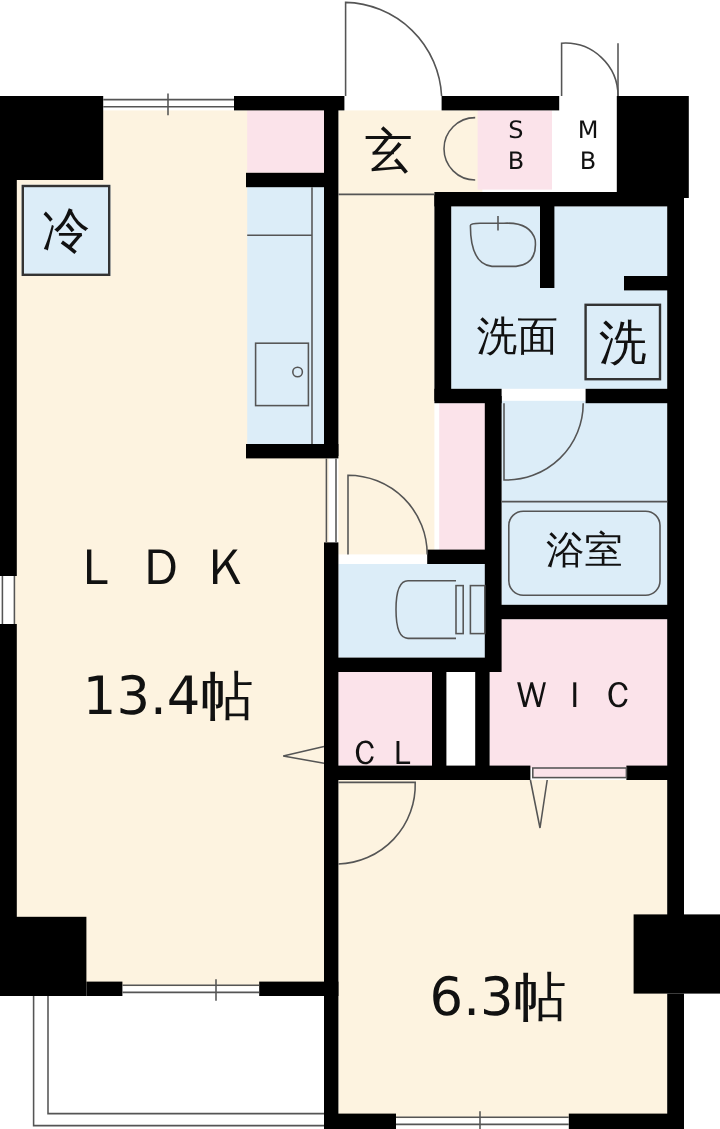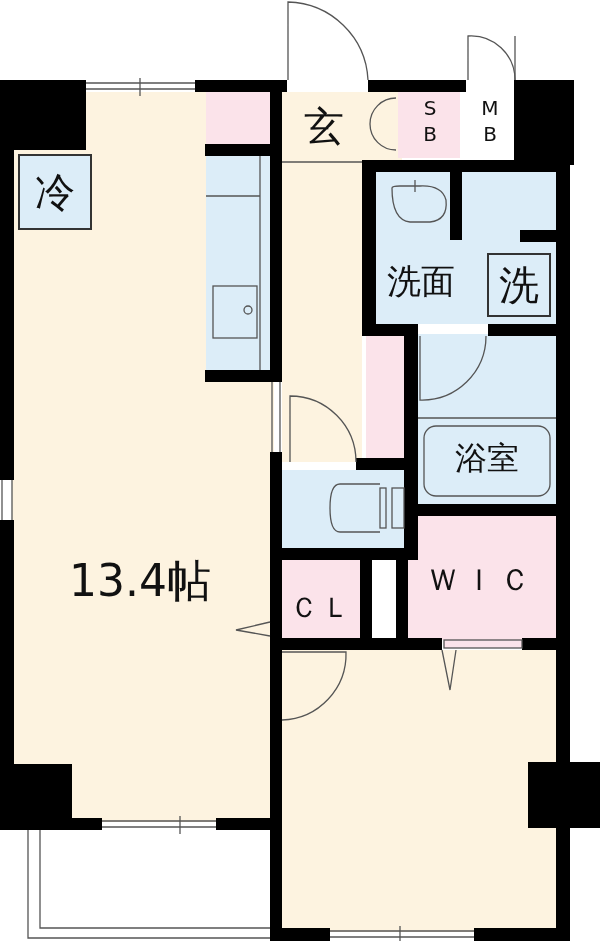--- a/index.html
+++ b/index.html
@@ -136,24 +136,26 @@
     </g>
   </svg>
 
   <div class="icon-box" style="left:18px;top:154px;width:74px;height:76px;font-size:40px;">
     <span>冷</span>
   </div>
   <div class="icon-box" style="left:487px;top:253px;width:64px;height:64px;font-size:40px;">
     <span>洗</span>
   </div>
 
+  <div class="lbl" style="left:60px;top:452px;width:160px;font-size:42px;letter-spacing:12px;">ＬＤＫ</div>
   <div class="lbl" style="left:50px;top:548px;width:180px;font-size:44px;margin-top:11px;">13.4帖</div>
   <div class="lbl" style="left:294px;top:106px;width:60px;font-size:40px;">玄</div>
   <div class="lbl" style="left:410px;top:98px;width:40px;font-size:20px;">S</div>
   <div class="lbl" style="left:410px;top:124px;width:40px;font-size:20px;">B</div>
   <div class="lbl" style="left:470px;top:98px;width:40px;font-size:20px;">M</div>
   <div class="lbl" style="left:470px;top:124px;width:40px;font-size:20px;">B</div>
-  <div class="lbl" style="left:376px;top:264px;width:90px;font-size:34px;">洗面</div>
+  <div class="lbl" style="left:386px;top:264px;width:90px;font-size:34px;">洗面</div>
   <div class="lbl" style="left:412px;top:565px;width:140px;font-size:30px;letter-spacing:6px;">ＷＩＣ</div>
   <div class="lbl" style="left:430px;top:442px;width:114px;font-size:32px;">浴室</div>
-  <div class="lbl" style="left:284px;top:594px;width:76px;font-size:28px;letter-spacing:4px;">ＣＬ</div>
+  <div class="lbl" style="left:284px;top:614px;width:76px;font-size:28px;letter-spacing:4px;">ＣＬ</div>
+  <div class="lbl" style="left:330px;top:810px;width:170px;font-size:44px;">6.3帖</div>
 
 </div>
 
 </body></html>

